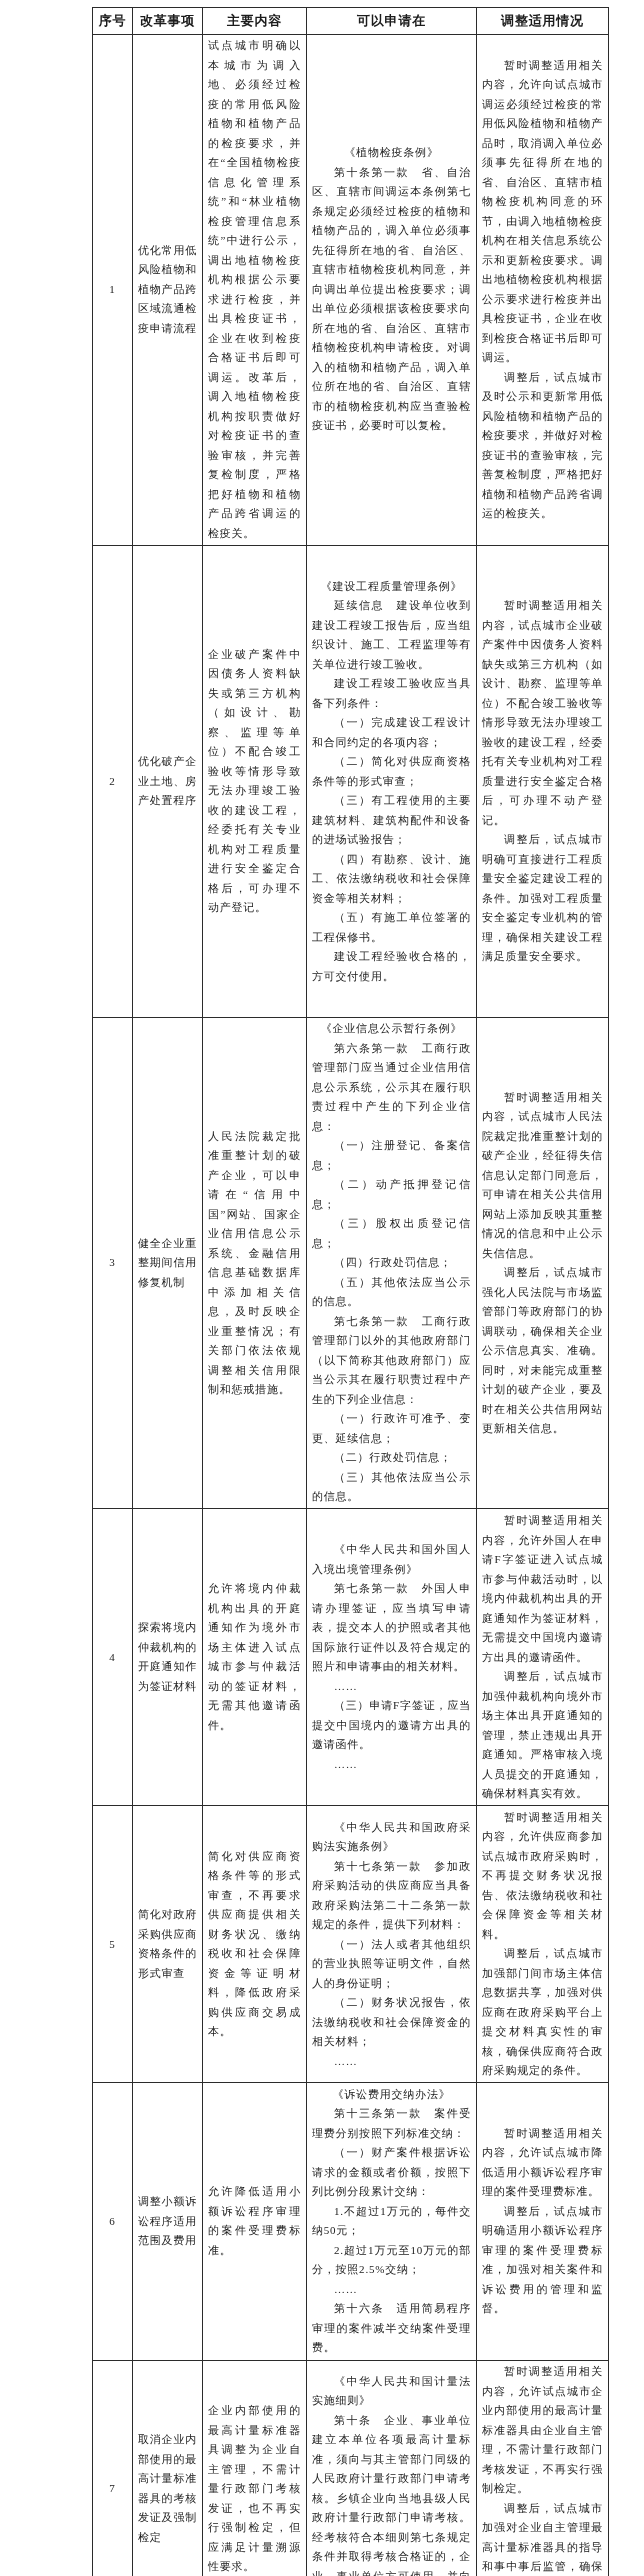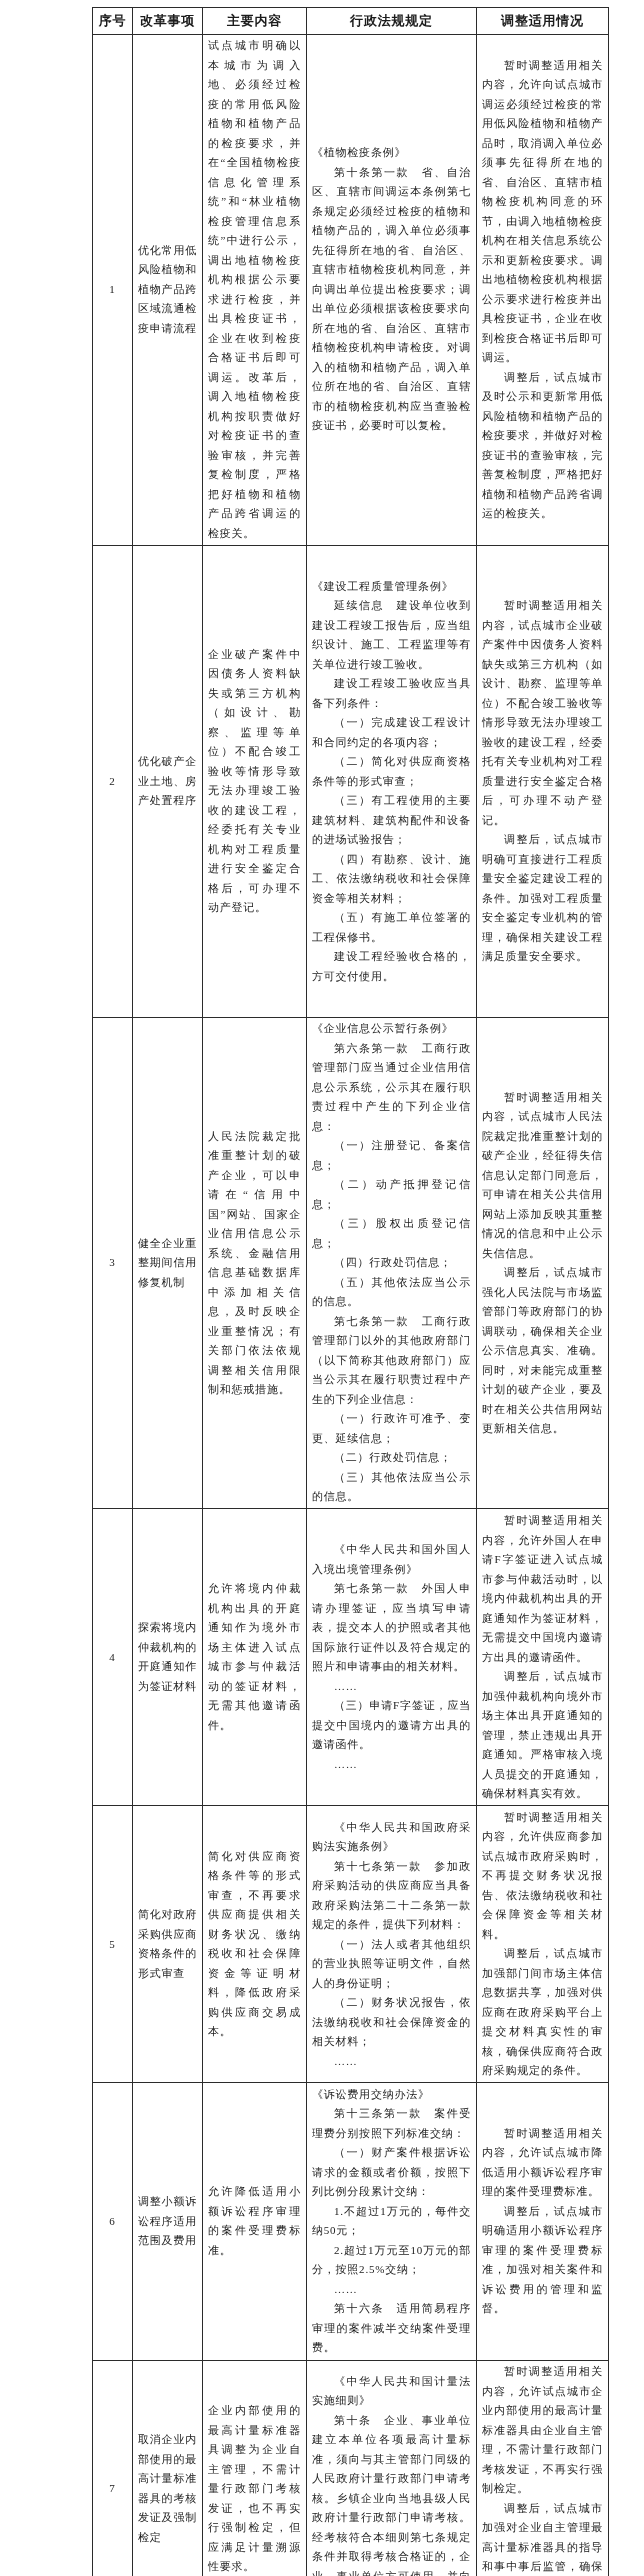--- a/index.html
+++ b/index.html
@@ -32,42 +32,42 @@
     font-size:13px;
     padding:3.3px 1.6px;
   }
   td.col-num{text-align:center;}
   td.col-item{text-align:justify;}
   td.col-content{text-align:justify;margin-left:8px;}
   td.col-reg{text-align:justify;}
   td.col-adj{text-align:justify;}
   td p{margin:0;padding:0;}
   td p.indent{text-indent:2em;}
-  td p.center{text-indent:0;}
+  td p.center{text-align:center;text-indent:0;}
   td p.plain{text-indent:0;}
   tr.top-align td{vertical-align:top;}
 </style>
 </head>
 <body>
 
 <div class="page">
   <table class="doc">
     <colgroup>
       <col style="width:40px">
       <col style="width:70px">
       <col style="width:104px">
       <col style="width:170px">
       <col style="width:132px">
     </colgroup>
     <thead>
       <tr style="height:26px">
         <th>序号</th>
         <th>改革事项</th>
         <th>主要内容</th>
-        <th>行政法规规定</th>
+        <th>可以申请在</th>
         <th>调整适用情况</th>
       </tr>
     </thead>
     <tbody id="doc-body">
         <tr style="height: 465px;">
           <td class="col-num">1</td>
           <td class="col-item">优化常用低风险植物和植物产品跨区域流通检疫申请流程</td>
           <td class="col-content">
             <p class="plain">试点城市明确以本城市为调入地、必须经过检疫的常用低风险植物和植物产品的检疫要求，并在“全国植物检疫信息化管理系统”和“林业植物检疫管理信息系统”中进行公示，调出地植物检疫机构根据公示要求进行检疫，并出具检疫证书，企业在收到检疫合格证书后即可调运。改革后，调入地植物检疫机构按职责做好对检疫证书的查验审核，并完善复检制度，严格把好植物和植物产品跨省调运的检疫关。</p>
           </td>

